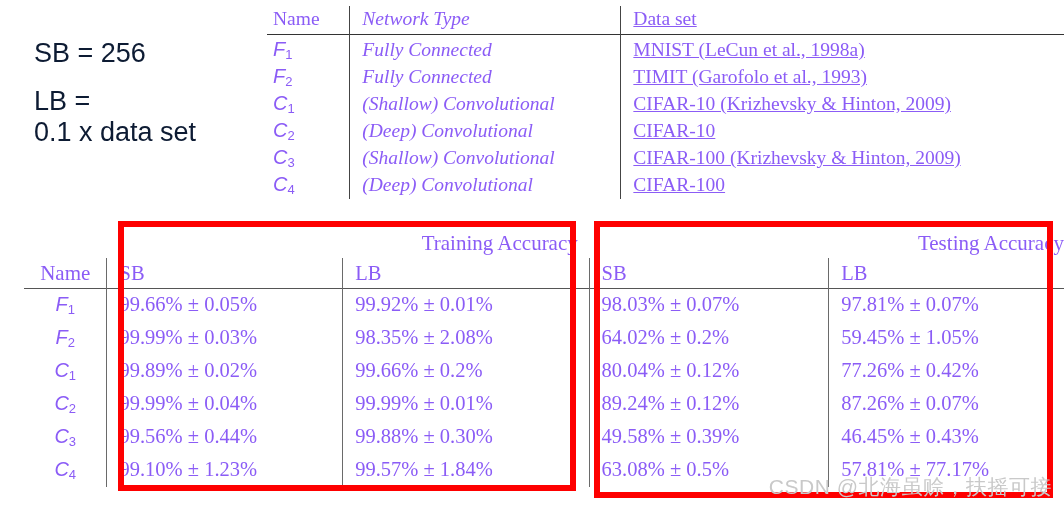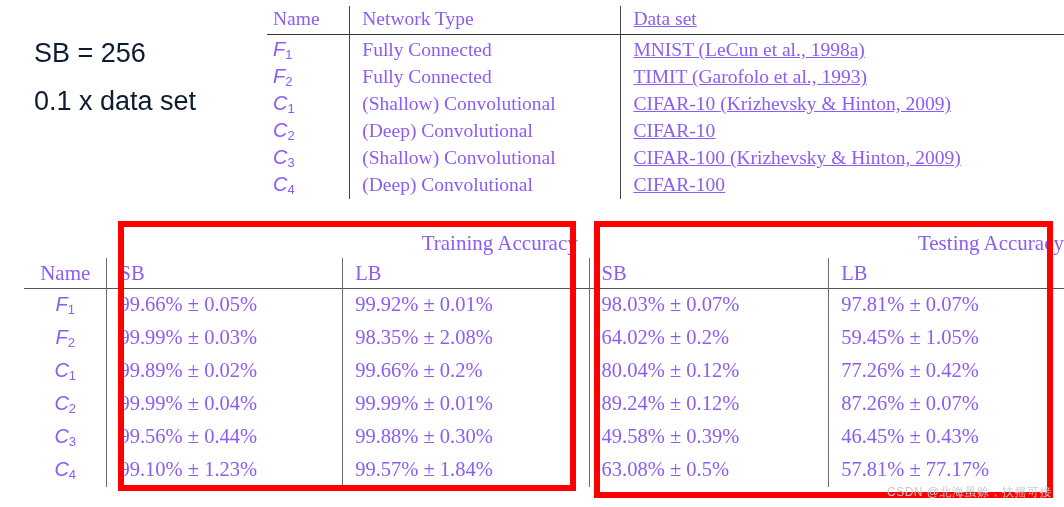--- a/index.html
+++ b/index.html
@@ -46,21 +46,21 @@
   }
 
   
   #top-table {
     left: 267px;
     top: 6px;
     font-size: 19.5px;
   }
   #top-table td, #top-table th { height: 25px; line-height: 25px; }
   #top-table .c-name  { width: 79px; padding-left: 6px; }
-  #top-table .c-net   { width: 264px; padding-left: 12px; }
+  #top-table .c-net   { width: 264px; padding-left: 12px; font-style: italic; }
   #top-table .c-data  { width: 440px; padding-left: 12px; text-decoration: underline; }
   #top-table .vline-l { border-left: 1.4px solid #444; }
   #top-table thead th { padding-bottom: 3px; }
   #top-table thead tr { border-bottom: 1.4px solid #333; }
   #top-table tbody tr:first-child td { padding-top: 2px; }
   .mathname { font-family: Liberation Sans, sans-serif; font-style: italic; font-size: 20px; }
   .mathname sub { font-style: normal; font-size: 13px; vertical-align: baseline; position: relative; top: 3px; }
 
   
   #bottom-table {
@@ -89,31 +89,32 @@
   }
   #redbox-training { left: 118px; top: 221px; width: 458px; height: 270px; }
   #redbox-testing  { left: 594px; top: 221px; width: 459px; height: 277px; }
 
   
   #watermark {
     position: absolute;
     right: 12px;
     bottom: 6px;
     font-family: "Liberation Sans", sans-serif;
-    font-size: 12px;
+    font-size: 21px;
     color: #c9c9c9;
     letter-spacing: 0.5px;
     white-space: nowrap;
   }
 </style>
 </head>
 <body>
 
 <div id="annotations">
   <div class="ann-line">SB = 256</div>
+  <div class="ann-line tight">LB =</div>
   <div class="ann-line">0.1 x data set</div>
 </div>
 
 <table class="tbl" id="top-table">
   <thead>
     <tr>
       <th class="c-name">Name</th>
       <th class="c-net vline-l">Network Type</th>
       <th class="c-data vline-l">Data set</th>
     </tr>

